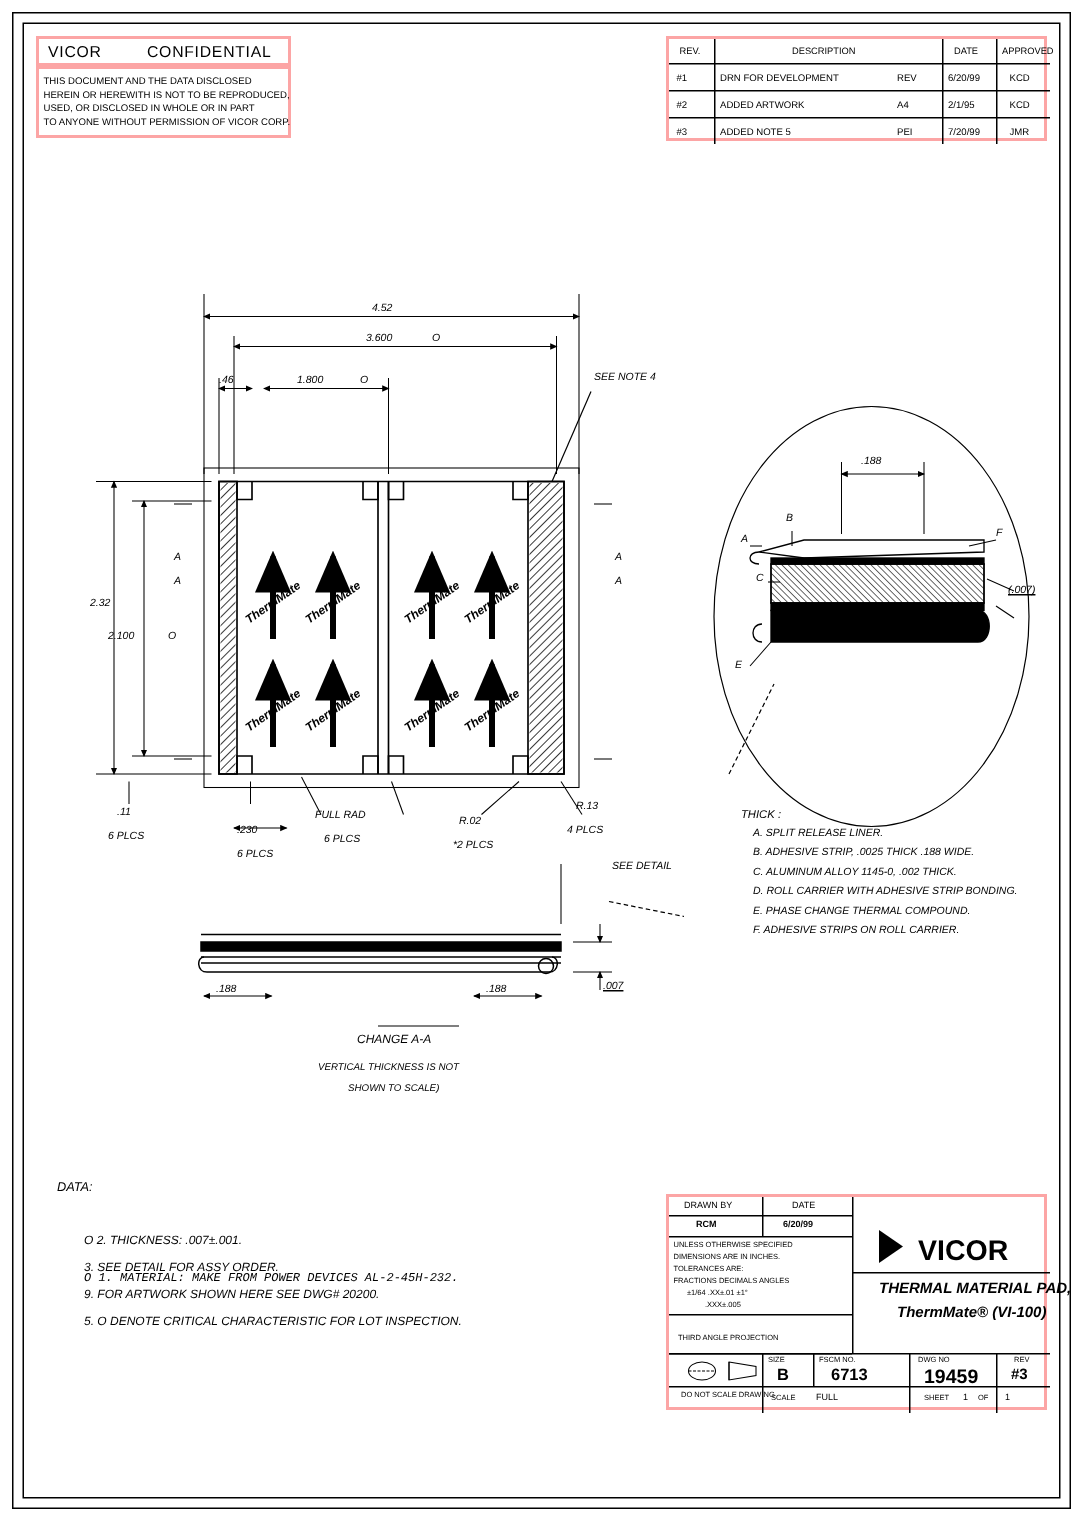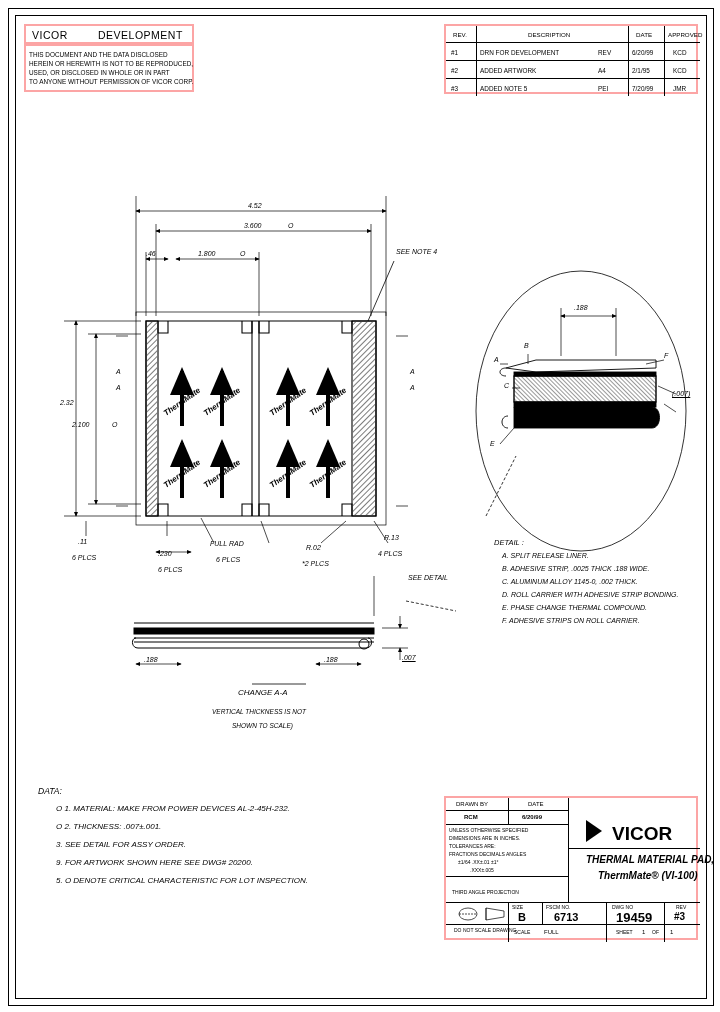--- a/index.html
+++ b/index.html
@@ -36,21 +36,21 @@
   svg{position:absolute;left:0;top:0;overflow:visible;}
 </style>
 </head>
 <body>
 
 <div class="sheet">
 <div class="inner">
 
   <div class="box" id="conf">
     <span class="t">VICOR</span>
-    <span class="t2">DEVELOPMENT</span>
+    <span class="t2">CONFIDENTIAL</span>
   </div>
   <div class="box" id="confbody">
     <div style="top:5px">THIS DOCUMENT AND THE DATA DISCLOSED</div>
     <div style="top:14px">HEREIN OR HEREWITH IS NOT TO BE REPRODUCED,</div>
     <div style="top:23px">USED, OR DISCLOSED IN WHOLE OR IN PART</div>
     <div style="top:32px">TO ANYONE WITHOUT PERMISSION OF VICOR CORP.</div>
   </div>
 
   <div class="box" id="revtab">
 
@@ -296,30 +296,30 @@
 
   <span class="d" style="left:558px;top:288px;">.188</span>
   <span class="d" style="left:656px;top:374px;text-decoration:underline;">(.007)</span>
   <span class="d" style="left:478px;top:340px;">A</span>
   <span class="d" style="left:508px;top:326px;">B</span>
   <span class="d" style="left:488px;top:366px;">C</span>
   <span class="d" style="left:506px;top:404px;">D</span>
   <span class="d" style="left:474px;top:424px;">E</span>
   <span class="d" style="left:648px;top:336px;">F</span>
 
-  <span class="d" style="left:478px;top:522px;font-size:7.5px;">DETAIL :</span>
+  <span class="d" style="left:478px;top:522px;font-size:7.5px;">THICK :</span>
   <span class="d" style="left:486px;top:536px;">A.  SPLIT RELEASE LINER.</span>
   <span class="d" style="left:486px;top:549px;">B.  ADHESIVE STRIP, .0025 THICK .188 WIDE.</span>
   <span class="d" style="left:486px;top:562px;">C.  ALUMINUM ALLOY 1145-0, .002 THICK.</span>
   <span class="d" style="left:486px;top:575px;">D.  ROLL CARRIER WITH ADHESIVE STRIP BONDING.</span>
   <span class="d" style="left:486px;top:588px;">E.  PHASE CHANGE THERMAL COMPOUND.</span>
   <span class="d" style="left:486px;top:601px;">F.  ADHESIVE STRIPS ON ROLL CARRIER.</span>
 
   <span class="notes" style="left:22px;top:770px;">DATA:</span>
-  <span class="notes" style="left:40px;top:788px;font-size:8px;">O 1. MATERIAL: MAKE FROM POWER DEVICES AL-2-45H-232.</span>
+  <span class="notes" style="left:40px;top:832px;font-size:8px;font-family:Liberation Mono, monospace;">O 1. MATERIAL: MAKE FROM POWER DEVICES AL-2-45H-232.</span>
   <span class="notes" style="left:40px;top:806px;font-size:8px;">O 2. THICKNESS: .007±.001.</span>
   <span class="notes" style="left:40px;top:824px;font-size:8px;">3. SEE DETAIL FOR ASSY ORDER.</span>
   <span class="notes" style="left:40px;top:842px;font-size:8px;">9. FOR ARTWORK SHOWN HERE SEE DWG# 20200.</span>
   <span class="notes" style="left:40px;top:860px;font-size:8px;">5. O DENOTE CRITICAL CHARACTERISTIC FOR LOT INSPECTION.</span>
 
   <div class="box" id="title">
 
     <div class="ln hl" style="left:0;top:12px;width:122px;"></div>
     <div class="ln hl" style="left:0;top:26px;width:122px;"></div>
     <div class="ln hl" style="left:0;top:78px;width:122px;"></div>

